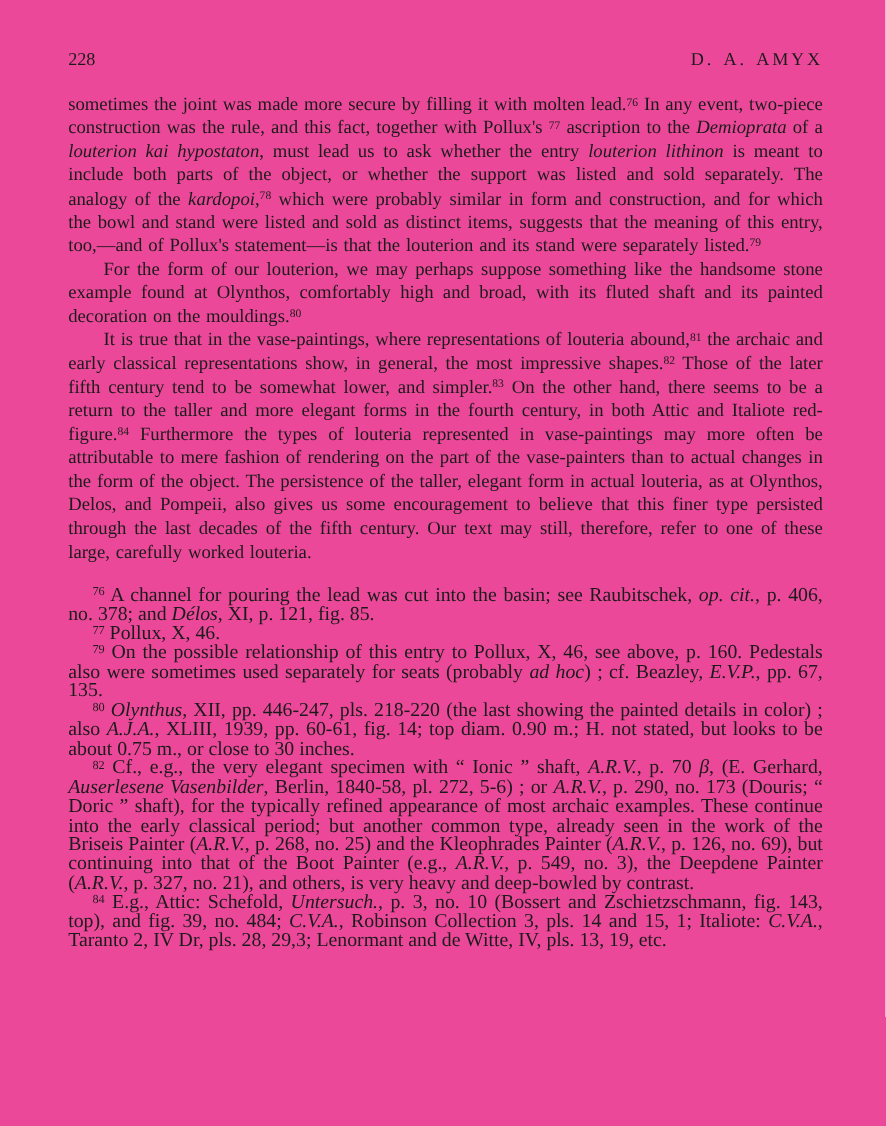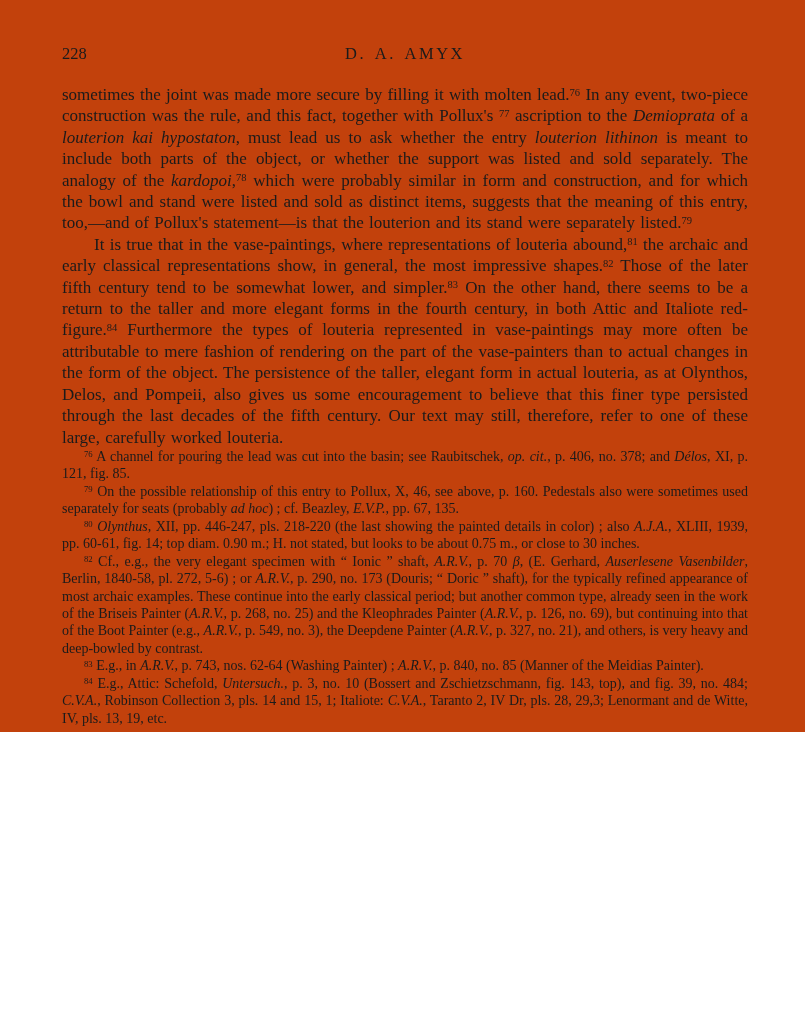--- a/index.html
+++ b/index.html
@@ -4,61 +4,62 @@
 <style>
   html, body {
     margin: 0;
     padding: 0;
     background: #ffffff;
     overflow: hidden;
   }
   .page {
     position: relative;
     width: 805px;
-    height: 732px;
+    height: 1024px;
     box-sizing: border-box;
-    background: #c2410c;
+    background: #ec4899;
     color: #1b1b1b;
     font-family: "Liberation Serif", "DejaVu Serif", serif;
     padding: 44px 57px 0 62px;
   }
   .running-header {
     position: relative;
     height: 19px;
     font-size: 16.5px;
     line-height: 19px;
   }
   .page-number {
     position: absolute;
     left: 0;
     top: 0;
   }
   .running-head {
     position: absolute;
     left: 0;
     right: 0;
-    text-align: center;
+    text-align: right;
     letter-spacing: 2.5px;
     word-spacing: 3px;
   }
   .body-text {
     margin-top: 21px;
     font-size: 17px;
     line-height: 21.4px;
     text-align: justify;
     word-spacing: 1px;
   }
   .body-text p {
     margin: 0;
   }
   .body-text p.indent {
     text-indent: 32px;
   }
   .footnotes {
-    font-size: 14px;
+    margin-top: 20px;
+    font-size: 18px;
     line-height: 17.45px;
     text-align: justify;
   }
   .footnotes p.footnote {
     margin: 0;
     text-indent: 22px;
   }
   sup {
     font-size: 0.62em;
     line-height: 0;
@@ -73,24 +74,25 @@
 <body>
 
 <div class="page">
   <header class="running-header">
     <span class="page-number">228</span>
     <span class="running-head">D. A. AMYX</span>
   </header>
 
   <main class="body-text">
       <p class=""><span>sometimes the joint was made more secure by filling it with molten lead.</span><sup>76</sup><span> In any event, two-piece construction was the rule, and this fact, together with Pollux's </span><sup>77</sup><span> ascription to the </span><i>Demioprata</i><span> of a </span><i>louterion kai hypostaton</i><span>, must lead us to ask whether the entry </span><i>louterion lithinon</i><span> is meant to include both parts of the object, or whether the support was listed and sold separately.  The analogy of the </span><i>kardopoi</i><span>,</span><sup>78</sup><span> which were probably similar in form and construction, and for which the bowl and stand were listed and sold as distinct items, suggests that the meaning of this entry, too,—and of Pollux's statement—is that the louterion and its stand were separately listed.</span><sup>79</sup></p>
+      <p class="indent"><span>For the form of our louterion, we may perhaps suppose something like the handsome stone example found at Olynthos, comfortably high and broad, with its fluted shaft and its painted decoration on the mouldings.</span><sup>80</sup></p>
       <p class="indent"><span>It is true that in the vase-paintings, where representations of louteria abound,</span><sup>81</sup><span> the archaic and early classical representations show, in general, the most impressive shapes.</span><sup>82</sup><span>  Those of the later fifth century tend to be somewhat lower, and simpler.</span><sup>83</sup><span> On the other hand, there seems to be a return to the taller and more elegant forms in the fourth century, in both Attic and Italiote red-figure.</span><sup>84</sup><span>  Furthermore the types of louteria represented in vase-paintings may more often be attributable to mere fashion of rendering on the part of the vase-painters than to actual changes in the form of the object.  The persistence of the taller, elegant form in actual louteria, as at Olynthos, Delos, and Pompeii, also gives us some encouragement to believe that this finer type persisted through the last decades of the fifth century.  Our text may still, therefore, refer to one of these large, carefully worked louteria.</span></p>
     </main>
 
   <section class="footnotes">
       <p class="footnote"><sup>76</sup> <span>A channel for pouring the lead was cut into the basin; see Raubitschek, </span><i>op. cit.</i><span>, p. 406, no. 378; and </span><i>Délos</i><span>, XI, p. 121, fig. 85.</span></p>
+      <p class="footnote"><sup>77</sup> <span>Pollux, X, 46.</span></p>
       <p class="footnote"><sup>79</sup> <span>On the possible relationship of this entry to Pollux, X, 46, see above, p. 160.  Pedestals also were sometimes used separately for seats (probably </span><i>ad hoc</i><span>) ; cf. Beazley, </span><i>E.V.P.</i><span>, pp. 67, 135.</span></p>
       <p class="footnote"><sup>80</sup> <i>Olynthus</i><span>, XII, pp. 446-247, pls. 218-220 (the last showing the painted details in color) ; also </span><i>A.J.A.</i><span>, XLIII, 1939, pp. 60-61, fig. 14; top diam. 0.90 m.; H. not stated, but looks to be about 0.75 m., or close to 30 inches.</span></p>
       <p class="footnote"><sup>82</sup> <span>Cf., e.g., the very elegant specimen with “ Ionic ” shaft, </span><i>A.R.V.</i><span>, p. 70 </span><i>β</i><span>, (E. Gerhard, </span><i>Auserlesene Vasenbilder</i><span>, Berlin, 1840-58, pl. 272, 5-6) ; or </span><i>A.R.V.</i><span>, p. 290, no. 173 (Douris; “ Doric ” shaft), for the typically refined appearance of most archaic examples.  These continue into the early classical period; but another common type, already seen in the work of the Briseis Painter (</span><i>A.R.V.</i><span>, p. 268, no. 25) and the Kleophrades Painter (</span><i>A.R.V.</i><span>, p. 126, no. 69), but continuing into that of the Boot Painter (e.g., </span><i>A.R.V.</i><span>, p. 549, no. 3), the Deepdene Painter (</span><i>A.R.V.</i><span>, p. 327, no. 21), and others, is very heavy and deep-bowled by contrast.</span></p>
-      <p class="footnote"><sup>83</sup> <span>E.g., in </span><i>A.R.V.</i><span>, p. 743, nos. 62-64 (Washing Painter) ; </span><i>A.R.V.</i><span>, p. 840, no. 85 (Manner of the Meidias Painter).</span></p>
       <p class="footnote"><sup>84</sup> <span>E.g., Attic: Schefold, </span><i>Untersuch.</i><span>, p. 3, no. 10 (Bossert and Zschietzschmann, fig. 143, top), and fig. 39, no. 484; </span><i>C.V.A.</i><span>, Robinson Collection 3, pls. 14 and 15, 1; Italiote: </span><i>C.V.A.</i><span>, Taranto 2, IV Dr, pls. 28, 29,3; Lenormant and de Witte, IV, pls. 13, 19, etc.</span></p>
     </section>
 </div>
 
 </body></html>

